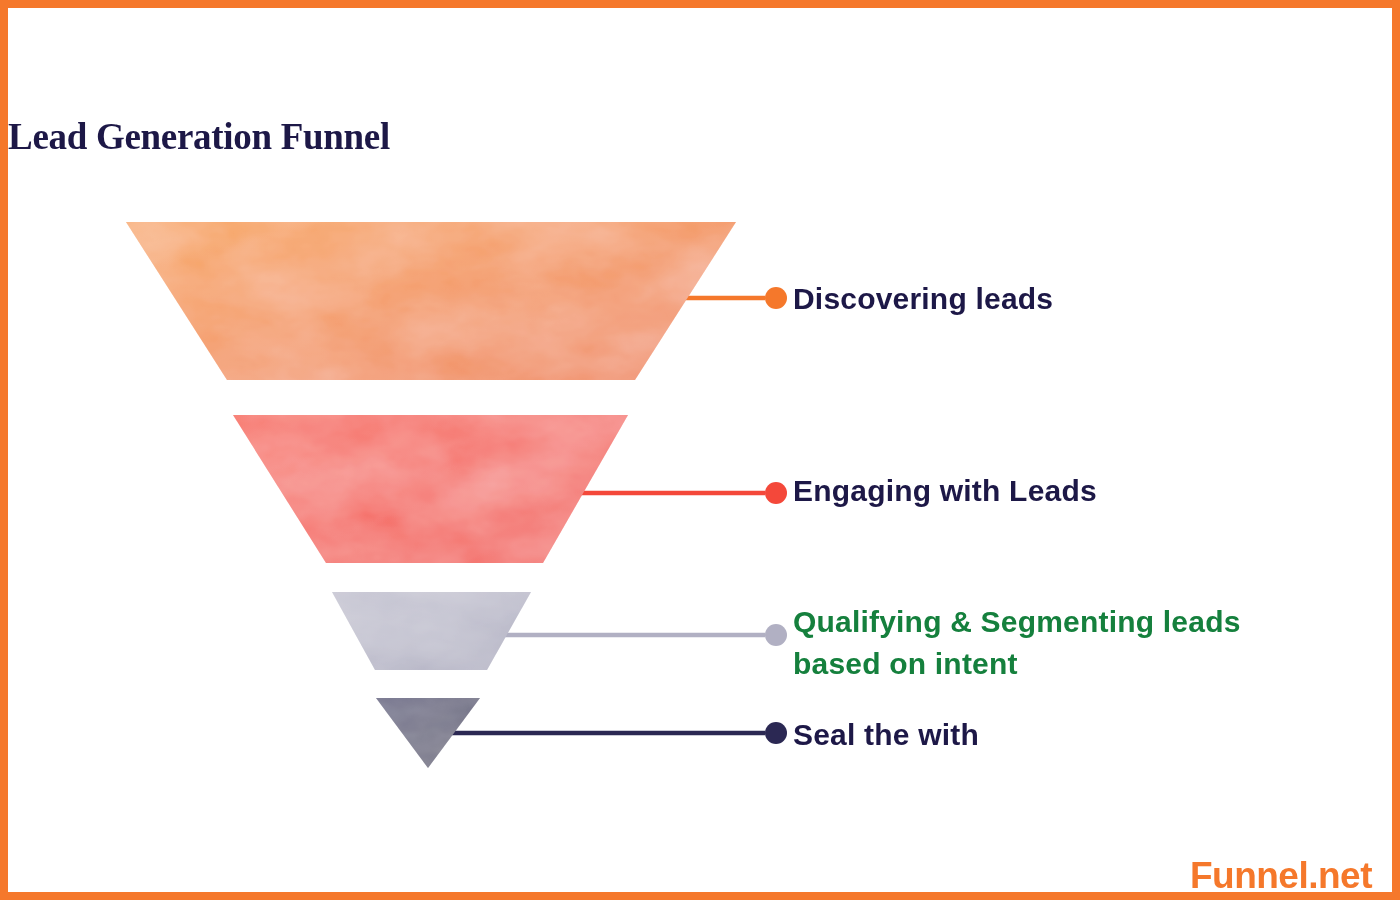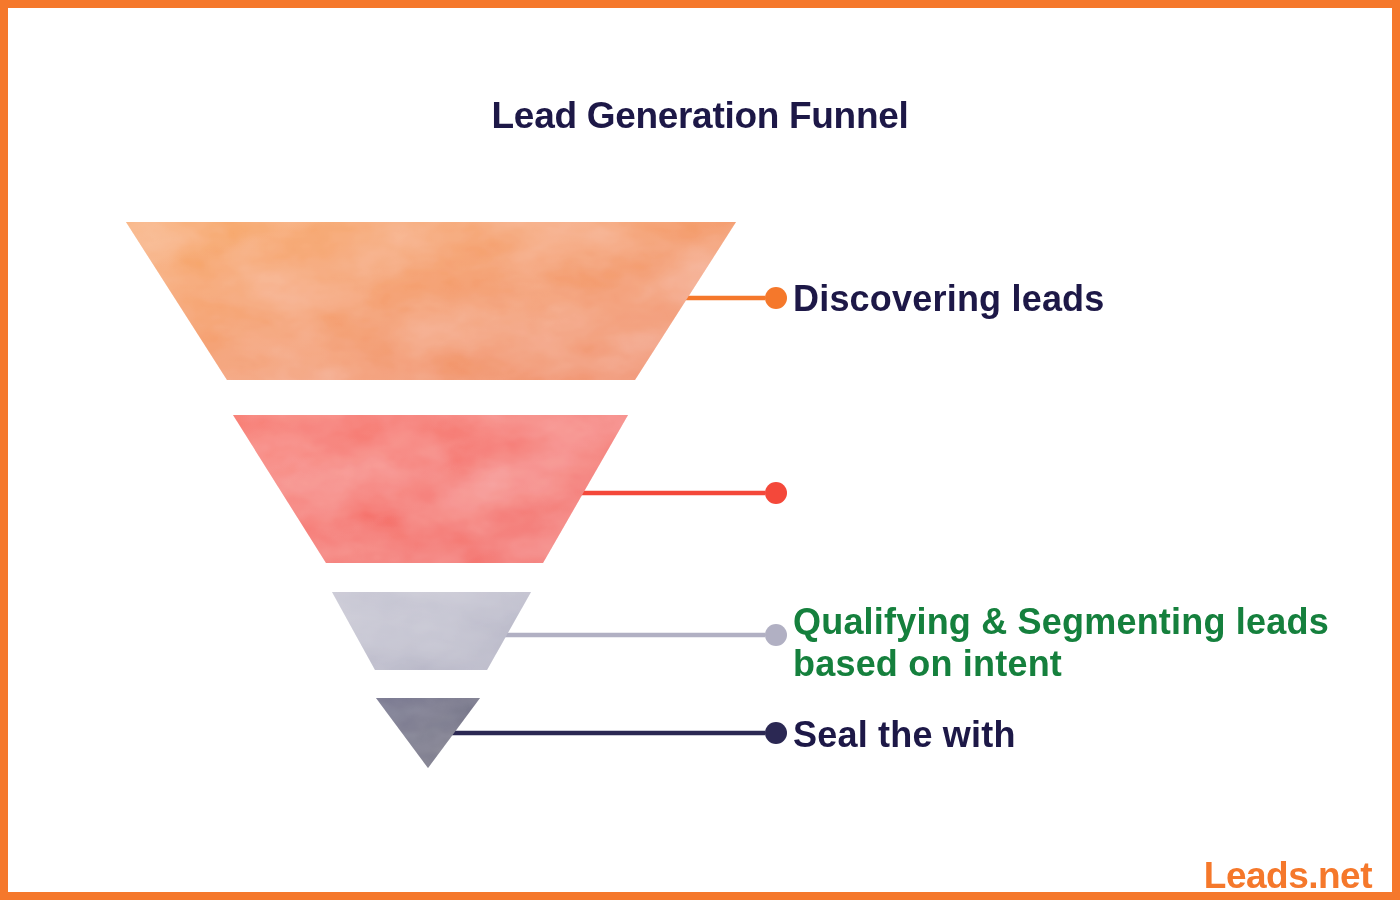--- a/index.html
+++ b/index.html
@@ -13,41 +13,42 @@
     width: 1400px;
     height: 900px;
     box-sizing: border-box;
     background: #ffffff;
     border: 8px solid #F5782B;
     overflow: hidden;
   }
   .title {
     position: absolute;
     left: 0;
-    top: 108px;
+    top: 128px;
     width: 100%;
     transform: translateY(-50%);
-    text-align: center;
+    text-align: left;
     font-size: 37px;
     font-weight: bold;
     letter-spacing: -0.3px;
     color: #1D1847;
+    font-family: Liberation Serif, serif;
   }
   #funnel-svg {
     position: absolute;
     left: 0;
     top: 0;
     width: 1400px;
     height: 900px;
   }
   .stage-label {
     position: absolute;
     left: 785px;
     transform: translateY(-50%);
-    font-size: 36px;
+    font-size: 30px;
     font-weight: bold;
     line-height: 42px;
     letter-spacing: 0.2px;
     color: #1D1847;
     white-space: pre-line;
   }
   .label-1 { top: 291px; }
   .label-2 { top: 483px; }
   .label-3 { top: 635px; }
   .label-4 { top: 727px; }
@@ -106,21 +107,22 @@
       <line x1="425" y1="725" x2="757" y2="725" stroke="#2B2853" stroke-width="4.5"></line>
       <circle cx="768" cy="725" r="11" fill="#2B2853"></circle>
       <polygon points="118,214 728,214 627,372 219,372" fill="url(#grad0)" filter="url(#grain)"></polygon>
       <polygon points="225,407 620,407 535,555 318,555" fill="url(#grad1)" filter="url(#grain)"></polygon>
       <polygon points="324,584 523,584 479,662 367,662" fill="url(#grad2)" filter="url(#grain)"></polygon>
       <polygon points="368,690 472,690 420,760" fill="url(#grad3)" filter="url(#grain)"></polygon>
     </svg>
 
   <div class="stage-label label-1" style="color: rgb(29, 24, 71);">Discovering leads</div>
 
+  <div class="stage-label label-2" style="color: rgb(29, 24, 71);">Engaging with Leads</div>
 
   <div class="stage-label label-3" style="color: #15803d;">Qualifying &amp; Segmenting leads
 based on intent</div>
 
   <div class="stage-label label-4" style="color: rgb(29, 24, 71);">Seal the with</div>
 
-  <div class="brand" style="color: rgb(245, 120, 43);">Leads.net</div>
+  <div class="brand" style="color: rgb(245, 120, 43);">Funnel.net</div>
 
 </div>
 
 </body></html>

